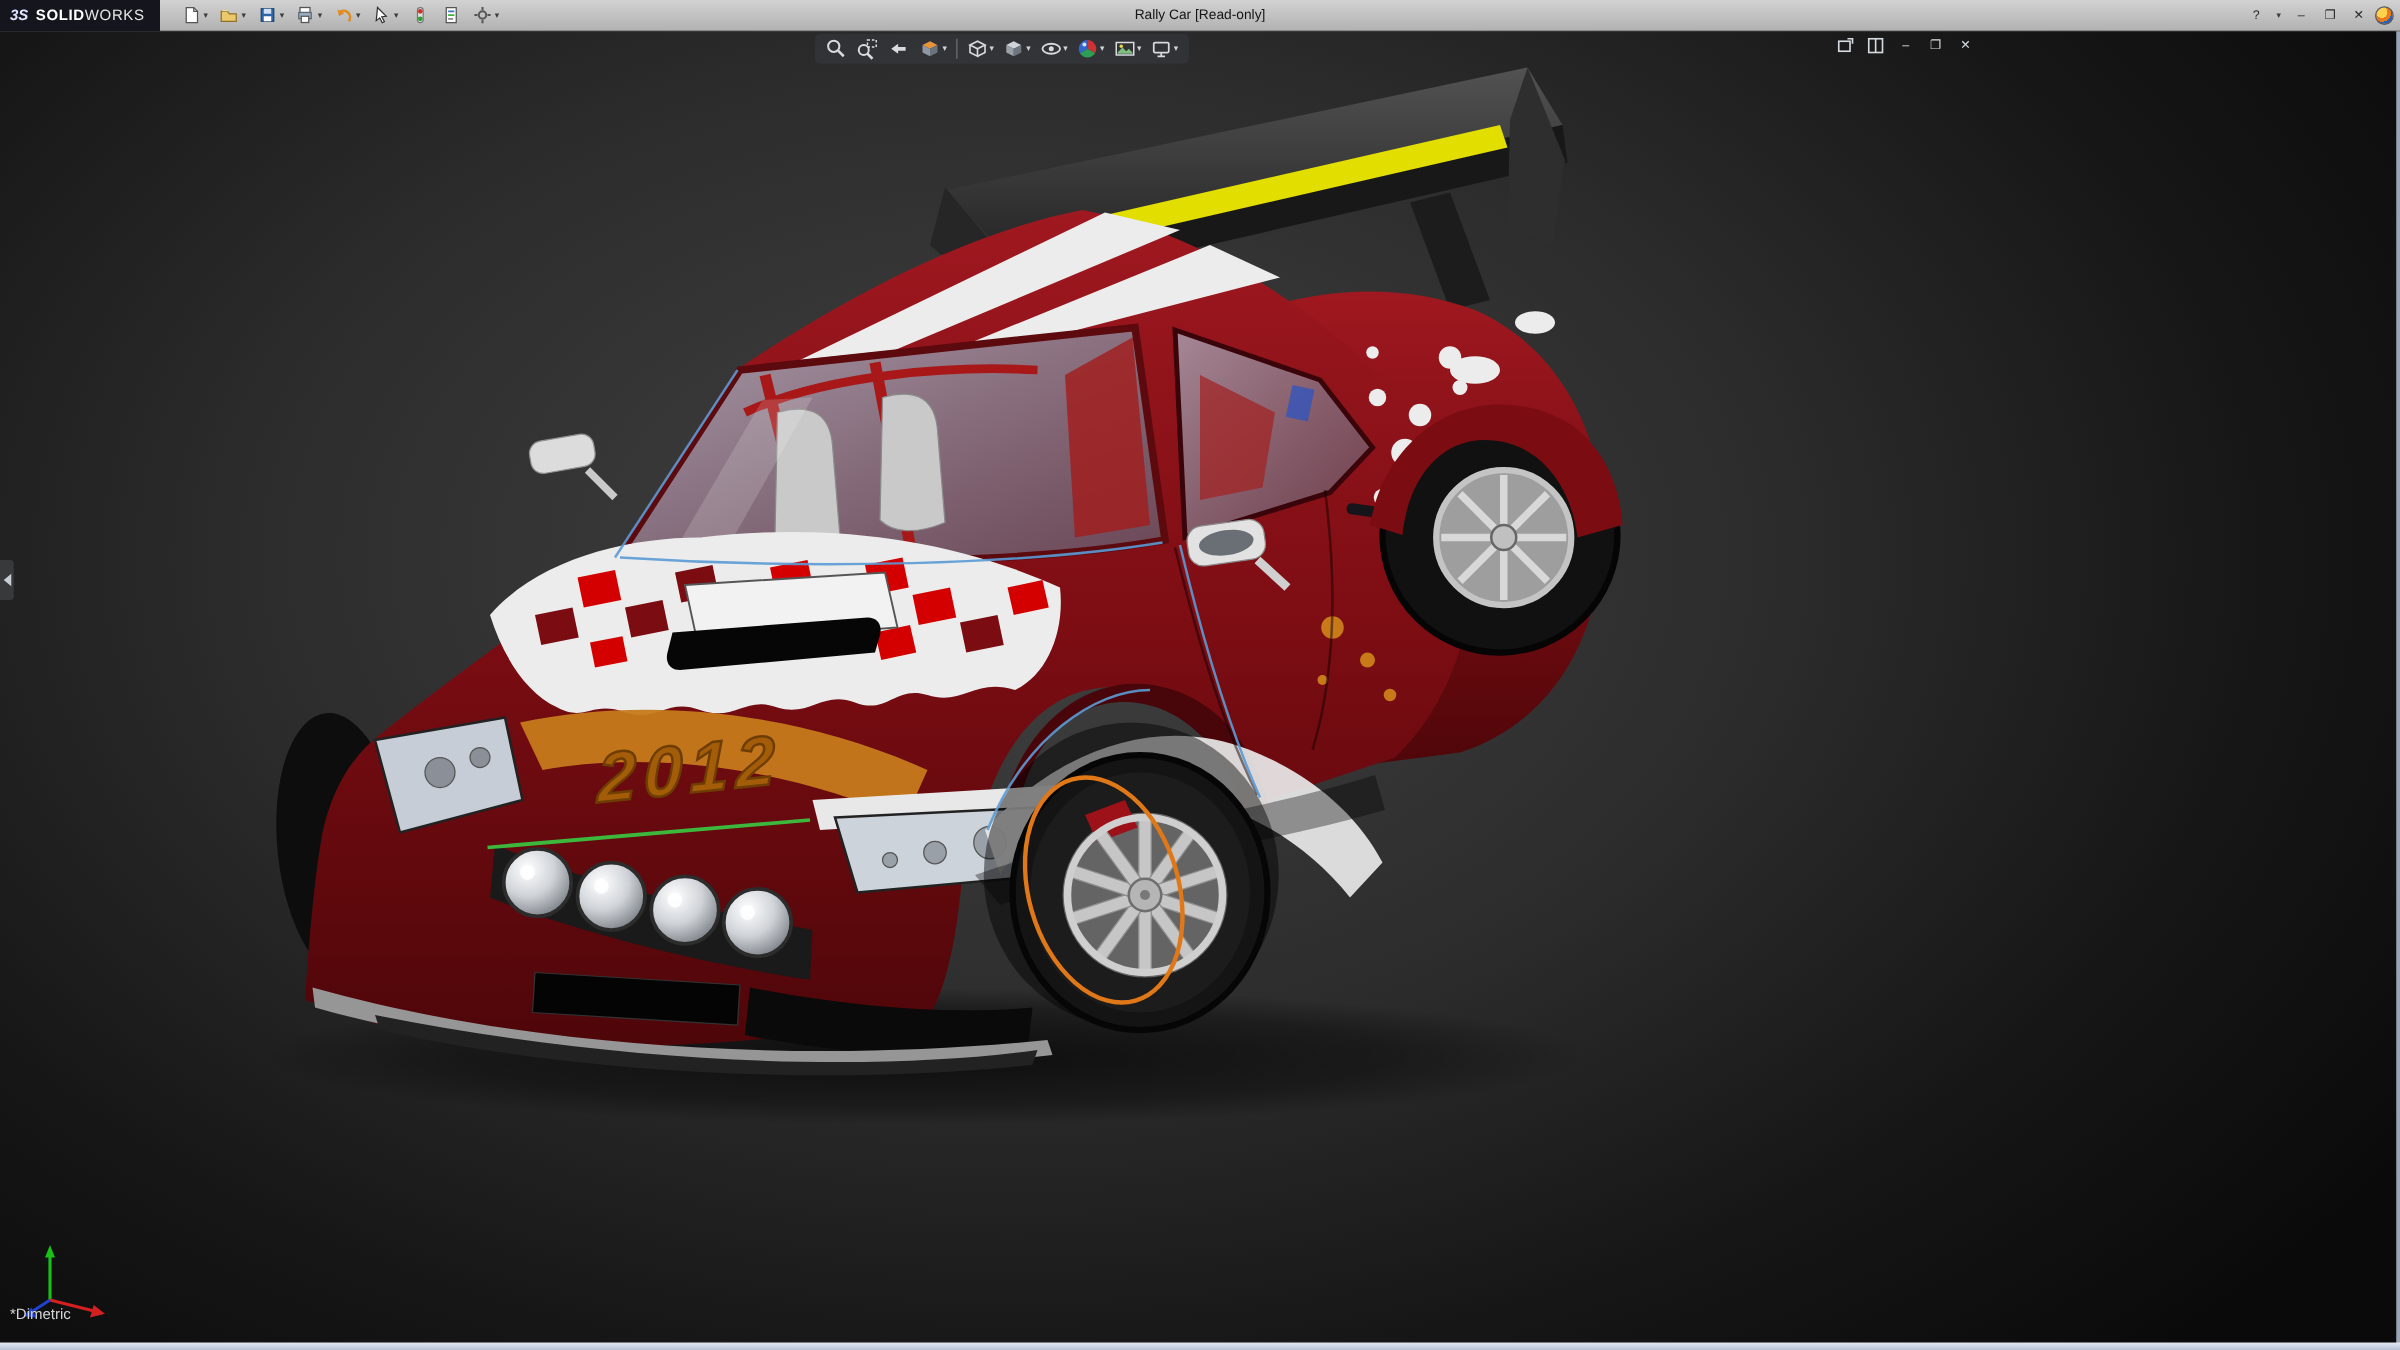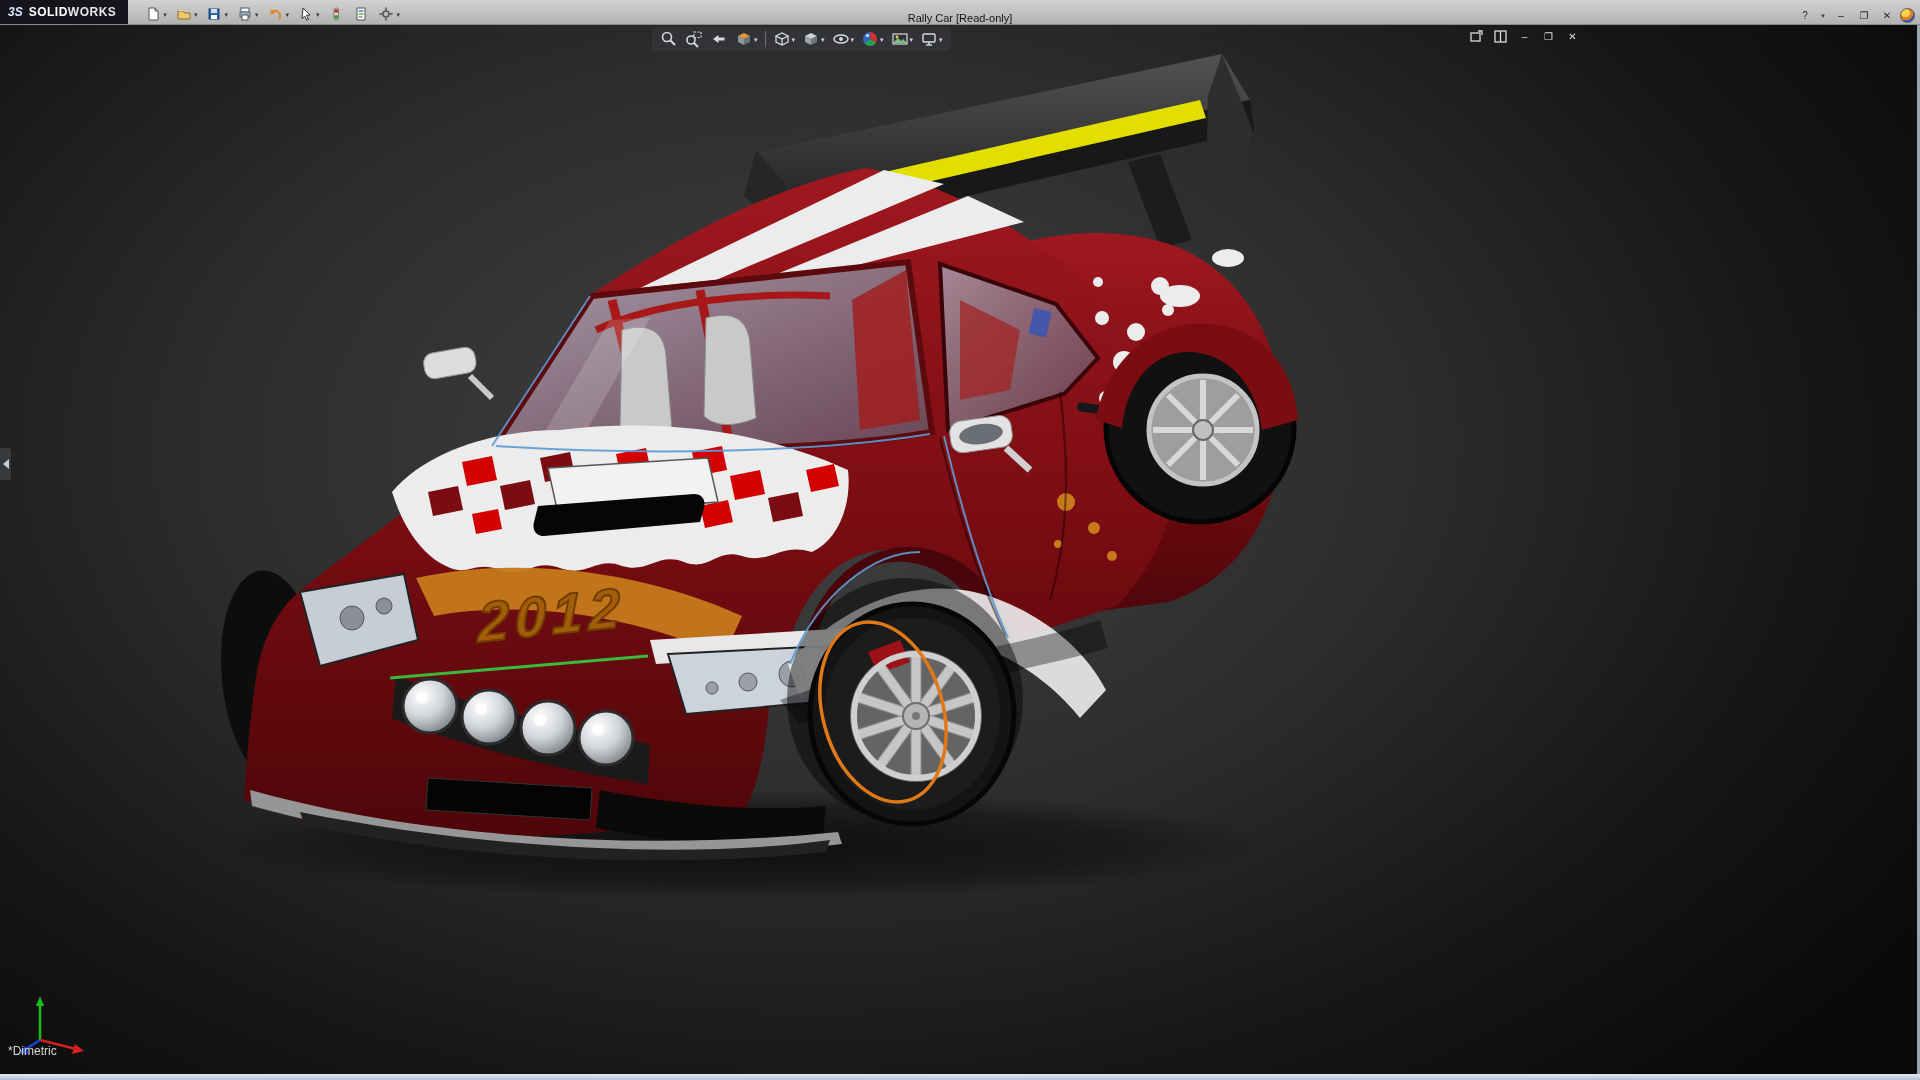--- a/index.html
+++ b/index.html
@@ -1,27 +1,27 @@
 <!DOCTYPE html>
 <html><head>
 <meta charset="utf-8">
 <style>
   *{box-sizing:border-box;margin:0;padding:0}
   html,body{width:1920px;height:1080px;overflow:hidden;background:#000;font-family:"Liberation Sans",sans-serif}
 
   
   .titlebar{position:absolute;top:0;left:0;width:1920px;height:25px;
     background:linear-gradient(#d2d2d2,#b2b2b2);border-bottom:1px solid #8a8a8a;
-    display:flex;align-items:flex-end;z-index:20}
+    display:flex;align-items:center;z-index:20}
   .brand{height:25px;background:#15151d;color:#fff;display:flex;align-items:center;
     padding:0 12px 0 8px;gap:6px;flex:0 0 auto}
   .logo3s{font-weight:bold;font-style:italic;font-size:12px;color:#dfe4ff}
   .bw{font-size:12px;letter-spacing:.5px;color:#fff}
   .bw b{font-weight:bold}
-  .bw i{font-style:normal;font-weight:700;color:#e6e6e6}
+  .bw i{font-style:normal;font-weight:400;color:#e6e6e6}
   .toolbar{display:flex;align-items:center;gap:3px;padding-left:14px}
   .tbtn{display:flex;align-items:center;gap:2px;padding:2px 3px;border-radius:2px;cursor:default}
   .dd{font-size:7px;color:#3c3c3c;line-height:1}
   .wintitle{position:absolute;left:50%;transform:translateX(-50%);font-size:11px;color:#141414;white-space:nowrap}
   .winctrls{margin-left:auto;display:flex;align-items:center;gap:3px;padding-right:5px}
   .wbtn{min-width:20px;height:17px;display:flex;align-items:center;justify-content:center;
     font-size:10px;color:#2a2a2a;border-radius:2px}
   .resicon{width:15px;height:15px;border-radius:50%;
     background:radial-gradient(circle at 35% 30%,#ffd24d 0 35%,#e87b1e 36% 60%,#2a62b8 61% 100%);
     border:1px solid #5a5a5a}

